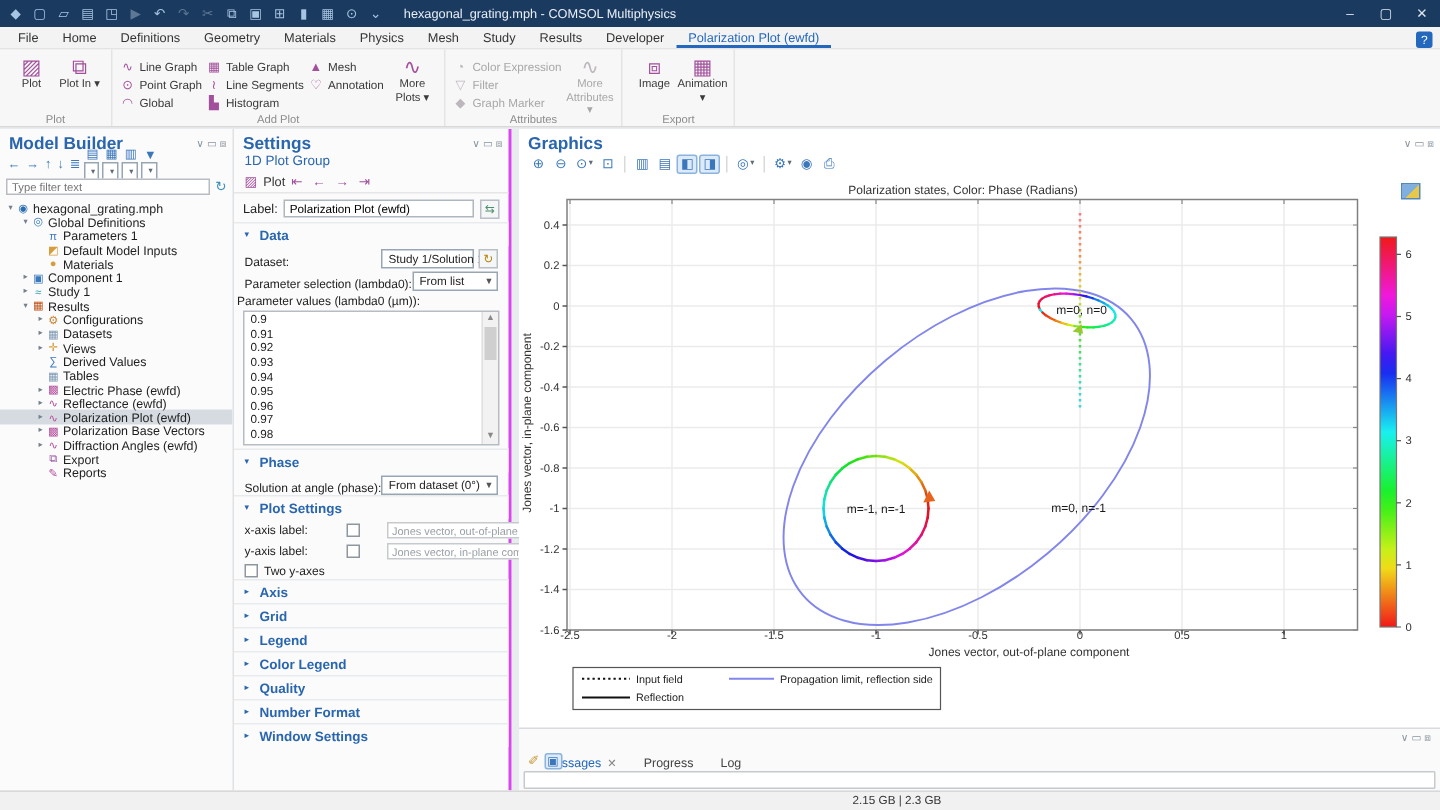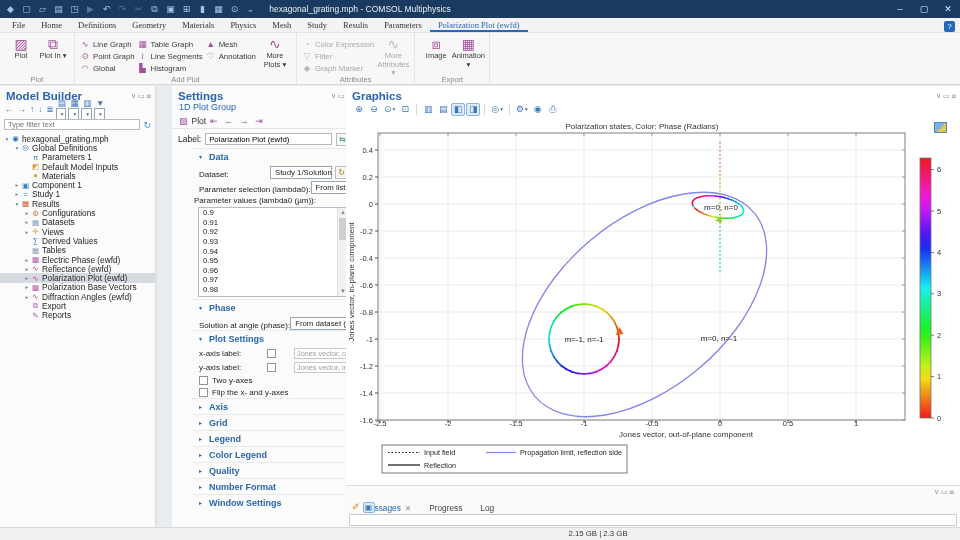--- a/index.html
+++ b/index.html
@@ -8,38 +8,38 @@
   
   .titlebar{position:absolute;left:0;top:0;width:960px;height:18px;background:#1b3a5f;}
   .qat{position:absolute;left:4px;top:0;height:18px;display:flex;align-items:center;gap:3px;}
   .qat .ic{font-size:9px;color:#a7c4e2;width:13px;text-align:center;line-height:18px;}
   .qat .ic.dim{color:#5d7894;}
   .tb-title{position:absolute;left:240px;top:0;width:240px;text-align:center;font-size:8.5px;color:#e9eff7;line-height:18px;white-space:nowrap;}
   .winbtns{position:absolute;right:0;top:0;height:18px;display:flex;}
   .winbtns span{width:24px;text-align:center;font-size:9px;color:#dfe8f2;line-height:18px;}
   
   .menubar{position:absolute;left:0;top:18px;width:960px;height:15px;background:#f4f3f4;border-bottom:1px solid #e4e3e4;display:flex;align-items:stretch;padding-left:4px;box-sizing:border-box;}
-  .mtab{padding:0 8px;font-size:8.5px;line-height:14px;color:#333;border-bottom:2px solid transparent;white-space:nowrap;font-family:Liberation Serif, serif;}
+  .mtab{padding:0 8px;font-size:8.5px;line-height:14px;color:#333;border-bottom:2px solid transparent;white-space:nowrap;}
   .mtab.active{color:#2368bd;border-bottom-color:#2368bd;}
   .help-btn{position:absolute;right:5px;top:21px;width:11px;height:11px;background:#2368bd;color:#fff;font-size:8px;line-height:11px;text-align:center;border-radius:2px;}
   
   .ribbon{position:absolute;left:0;top:33px;width:960px;height:52px;background:#f8f7f8;border-bottom:1px solid #d9d8d9;display:flex;box-sizing:border-box;}
   .rgroup{position:relative;border-right:1px solid #e5e4e5;padding:3px 5px 10px 5px;display:flex;align-items:flex-start;}
   .rgroup .gl{position:absolute;bottom:0;left:0;right:0;text-align:center;font-size:7.5px;color:#8c8c8c;}
   .rbtn-lg{width:32px;display:flex;flex-direction:column;align-items:center;font-size:7.5px;color:#3a3a3a;text-align:center;line-height:1.15;}
   .rbtn-lg .ig{font-size:14px;line-height:16px;color:#a2509b;}
   .rcol{display:flex;flex-direction:column;padding-top:2px;margin-right:3px;}
   .rbtn-sm{display:flex;align-items:center;gap:3px;font-size:7.8px;color:#3a3a3a;height:12px;white-space:nowrap;}
   .rbtn-sm .ig{font-size:8.5px;color:#a2509b;width:10px;text-align:center;}
   .rgroup.disabled .rbtn-sm,.rgroup.disabled .rbtn-lg{color:#a8a8a8;}
   .rgroup.disabled .ig{color:#bdb7bd;}
   
   .panel{position:absolute;top:86px;height:441px;background:#fbfbfc;box-sizing:border-box;}
   .panel.mb{left:0;width:157px;border-right:2px solid #dde2e7;}
-  .panel.st{left:172px;width:185px;border-right:2px solid #ef4444;text-decoration:underline;}
+  .panel.st{left:156px;width:185px;border-right:2px solid #d946ef;text-decoration:underline;}
   .panel.gx{left:346px;width:614px;background:#fff;}
   .phead{position:absolute;left:0;top:0;right:0;height:15px;display:flex;align-items:center;justify-content:space-between;padding:2px 4px 0 6px;}
   .ptitle{font-size:11.5px;font-weight:600;color:#2a66ad;}
   .pico{display:flex;gap:4px;font-size:7px;color:#8a949e;}
   
   .mbtool{position:absolute;left:5px;top:17px;height:12px;display:flex;gap:4px;align-items:center;}
   .mbtool .ic{font-size:8.5px;color:#3b77bb;white-space:nowrap;}
   .mbtool .dd{font-size:5.5px;color:#5f6b76;margin-left:-2px;}
   .filterrow{position:absolute;left:4px;top:32px;right:4px;height:13px;display:flex;align-items:center;gap:3px;}
   .filterrow input{flex:1;height:11px;border:1px solid #b8bcc2;font-size:7.5px;padding:0 3px;font-family:inherit;box-sizing:border-box;}
@@ -132,21 +132,21 @@
 <div class="menubar" id="menubar">
     <span class="mtab">File</span>
     <span class="mtab">Home</span>
     <span class="mtab">Definitions</span>
     <span class="mtab">Geometry</span>
     <span class="mtab">Materials</span>
     <span class="mtab">Physics</span>
     <span class="mtab">Mesh</span>
     <span class="mtab">Study</span>
     <span class="mtab">Results</span>
-    <span class="mtab">Parameters</span>
+    <span class="mtab">Developer</span>
     <span class="mtab active">Polarization Plot (ewfd)</span>
   </div>
 <div class="help-btn">?</div>
 
 <div class="ribbon" id="ribbon">
     <div class="rgroup">
       <div class="rbtn-lg">
         <span class="ig">▨</span>
         <span>Plot</span>
       </div>
@@ -369,21 +369,21 @@
   <div class="st-tool">
     <span class="pi">▨</span>
     <span class="pl">Plot</span>
     <span class="arr">⇤ ← → ⇥</span>
   </div>
   <div class="lblrow">
     <span>Label:</span>
     <input value="Polarization Plot (ewfd)" style="">
     <span class="minib">⇆</span>
   </div>
-  <div id="st-body" style="position:absolute;left:0;top:62px;right:0;margin-left:20px;">
+  <div id="st-body" style="position:absolute;left:0;top:62px;right:0;">
       <div class="sect">
         <span class="ch">▾</span>
         <span>Data</span>
       </div>
       <div class="frow">
         <span class="flab">Dataset:</span>
         <div class="dd" style="width: 62px;">
           <span>Study 1/Solution 1</span>
           <span class="car">▼</span>
         </div>
@@ -436,24 +436,20 @@
         <input disabled="" value="Jones vector, out-of-plane component" style="">
       </div>
       <div class="axrow">
         <span class="al">y-axis label:</span>
         <span class="cb"></span>
         <input disabled="" value="Jones vector, in-plane component" style="">
       </div>
       <div class="ckrow">
         <span class="cb"></span>
         <span>Two y-axes</span>
-      </div>
-      <div class="ckrow">
-        <span class="cb"></span>
-        <span>Flip the x- and y-axes</span>
       </div>
       <div class="sect">
         <span class="ch">▸</span>
         <span>Axis</span>
       </div>
       <div class="sect">
         <span class="ch">▸</span>
         <span>Grid</span>
       </div>
       <div class="sect">

